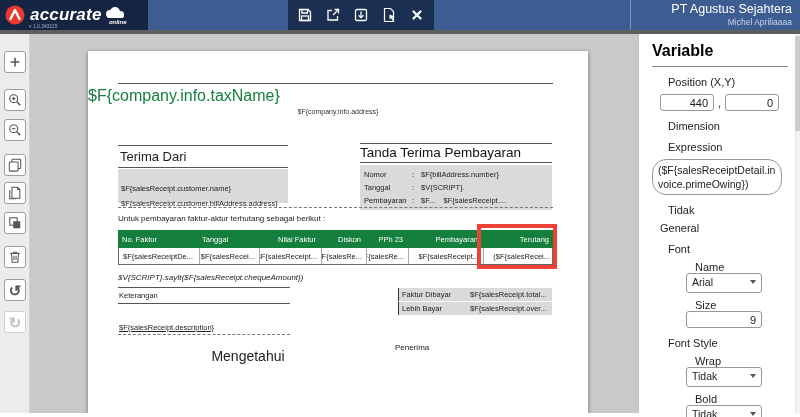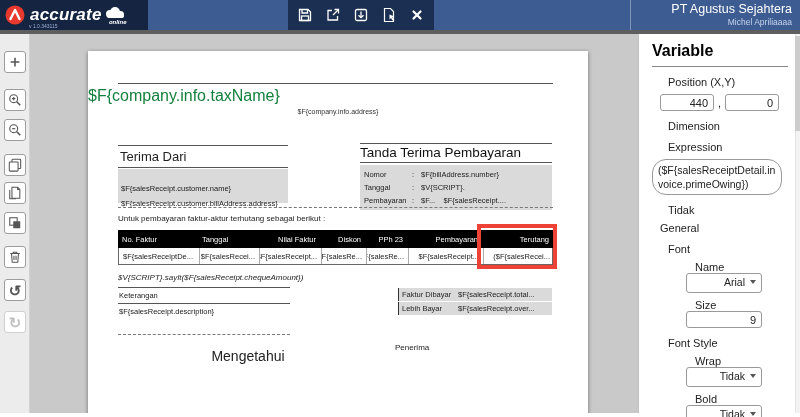--- a/index.html
+++ b/index.html
@@ -47,35 +47,35 @@
   .ttp-title { font-size:13.5px; color:#111; border-top:1px solid #555; border-bottom:1px solid #555;
     padding:1px 0 2px; white-space:nowrap; }
   .ttp-rows { margin-top:2px; background:#dadada; padding:3px 4px; font-size:7.5px; }
   .ttp-row { display:flex; line-height:1.75; }
   .ttp-lbl { width:48px; flex:none; }
   .ttp-sep { width:9px; flex:none; }
   .ttp-val { white-space:pre; overflow:hidden; }
   .dash1 { left:30px; width:435px; top:156px; border-top:1px dashed #777; }
   .intro { left:30px; top:163px; font-size:8px; }
   .doc-table { left:30px; top:179px; width:435px; }
-  .t-head { display:flex; background:#000000; color:#fff; height:18px; align-items:center; font-size:7.5px; }
+  .t-head { display:flex; background:#15803d; color:#fff; height:18px; align-items:center; font-size:7.5px; }
   .t-row { display:flex; height:17px; align-items:center; font-size:7.5px; border:1px solid #666; border-top:none; background:#fff; }
   .c { padding:0 4px; overflow:hidden; white-space:nowrap; flex:none; }
   .c0{width:80px;} .c1{width:60px;} .c2{width:62px; text-align:right;} .c3{width:45px; text-align:right;}
   .c4{width:42px; text-align:right;} .c5{width:75px; text-align:right;} .c6{width:71px; text-align:right;}
   .t-row .c + .c { border-left:1px solid #aaa; height:100%; display:flex; align-items:center; justify-content:flex-end; }
   .t-row .c1 { justify-content:flex-start; }
   .sel-rect { left:389px; top:173px; width:80px; height:45px; border:4px solid #ee4237; z-index:5; }
   .script-line { left:30px; top:222px; font-size:8px; font-style:italic; }
   .ket { left:30px; top:236px; width:172px; }
   .ket-lbl { border-top:1px solid #555; border-bottom:1px solid #555; font-size:7.5px; padding:3px 0 3px 1px; }
-  .ket-val { font-size:7.5px; margin-top:3px; padding-left:1px; }
+  .ket-val { font-size:7.5px; margin-top:19px; padding-left:1px;text-decoration:underline; }
   .totals { left:310px; top:237px; width:154px; }
   .tot-row { display:flex; background:#dadada; border-left:1px solid #333; font-size:7.5px; padding:2px 3px; margin-bottom:1px; }
-  .tot-lbl { width:56px; flex:none; }
+  .tot-lbl { width:68px; flex:none; }
   .tot-val { flex:1; overflow:hidden; white-space:nowrap; }
   .dash2 { left:30px; width:172px; top:283px; border-top:1px dashed #777; }
   .sign-left { left:95px; top:297px; width:130px; text-align:center; font-size:14px; }
   .sign-right { left:307px; top:292px; font-size:8px; }
   
   .panel { position:relative; width:162px; flex:none; background:#fff; border-left:1px solid #c2c2c2;
     padding:8px 12px 0 13px; font-size:11px; color:#222; }
   .panel-scrolltrack { position:absolute; right:0; top:0; width:5px; height:100%; background:#f3f3f3; border-left:1px solid #e4e4e4; }
   .panel-scrollthumb { position:absolute; right:0; top:2px; width:5px; height:95px; background:#cdcdcd; }
   .p-title { font-size:16px; font-weight:bold; color:#000; padding-bottom:6px; border-bottom:1px solid #888; margin-bottom:9px; }
@@ -83,21 +83,21 @@
   .inp-row { display:flex; align-items:center; margin-left:8px; }
   input.num { width:54px; height:17px; border:1px solid #999; border-radius:3px; text-align:right;
     font-size:11px; padding:0 5px; font-family:inherit; color:#222; background:#fff; }
   .sep { margin:0 4px; font-size:11px; }
   .expr-box { width:130px; border:1px solid #999; border-radius:14px; padding:3px 5px;
     font-size:10.5px; line-height:1.35; word-break:break-all; min-height:32px; cursor:text; }
   .p-static { margin-left:8px; font-size:11px; }
   .kv-row { display:flex; align-items:center; margin:0 0 6px 8px;flex-direction:column; }
   .kv-lbl { width:58px; flex:none; font-size:11px; }
   .select { width:76px; height:17px; border:1px solid #999; border-radius:3px; position:relative;
-    font-size:10.5px; padding:2px 16px 16px 5px; background:#fff; cursor:pointer; overflow:hidden; white-space:nowrap;text-align:right; }
+    font-size:10.5px; padding:2px 16px 16px 5px; background:#fff; cursor:pointer; overflow:hidden; white-space:nowrap; }
   .select::after { content:""; position:absolute; right:5px; top:6px;
     border-left:3.5px solid transparent; border-right:3.5px solid transparent; border-top:4px solid #555; }
   svg { display:block; }
 </style>
 </head>
 <body>
 
 <div class="topbar">
   <div class="logo-block">
     <div class="logo-mark">

